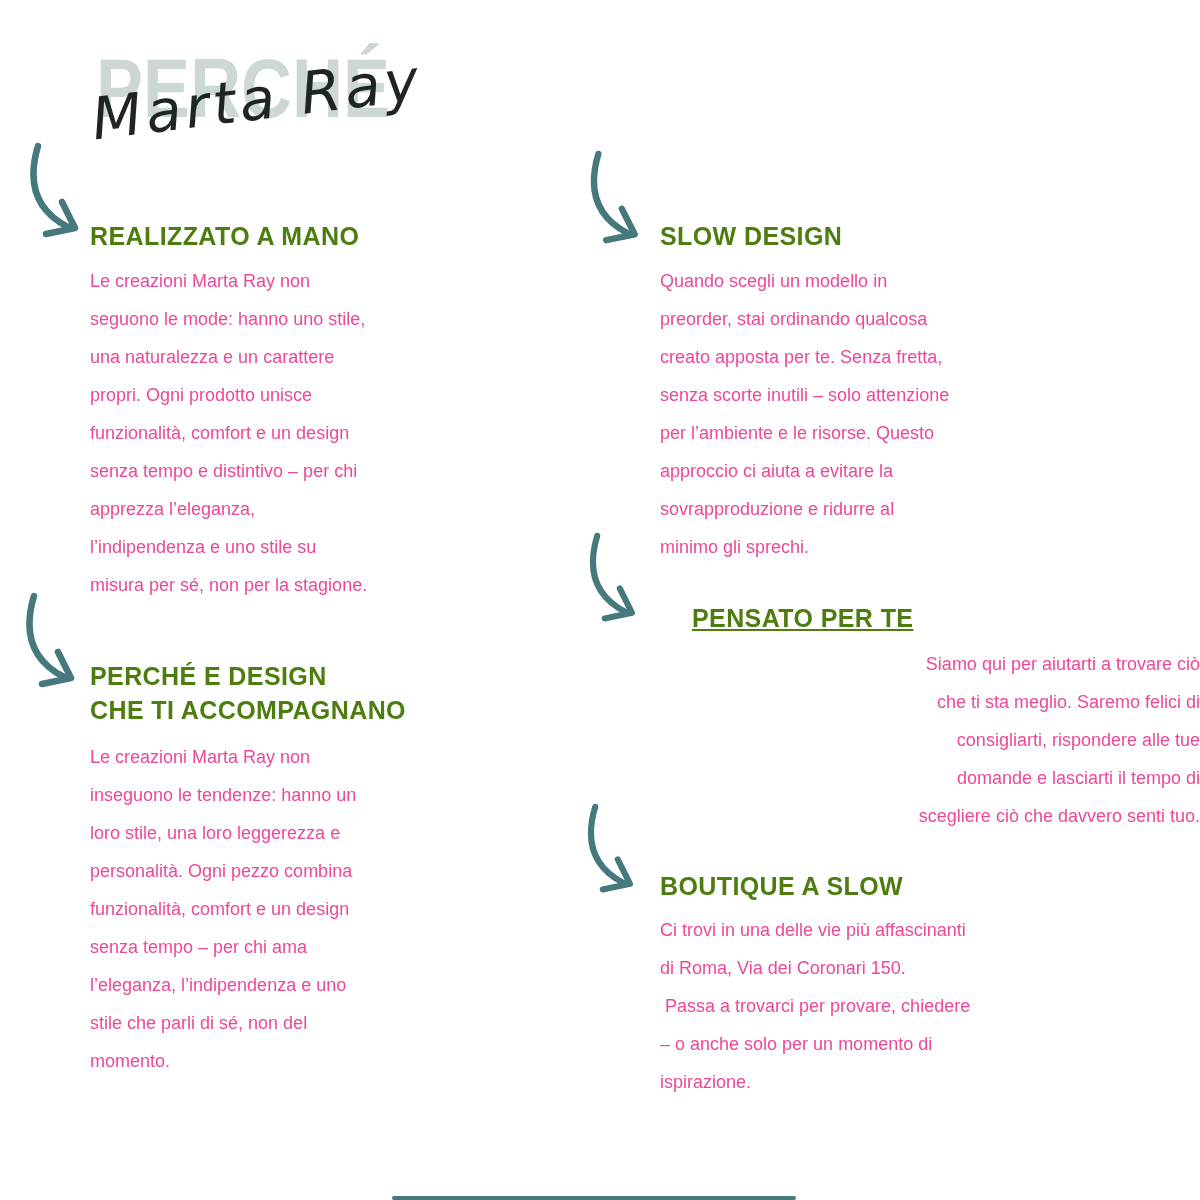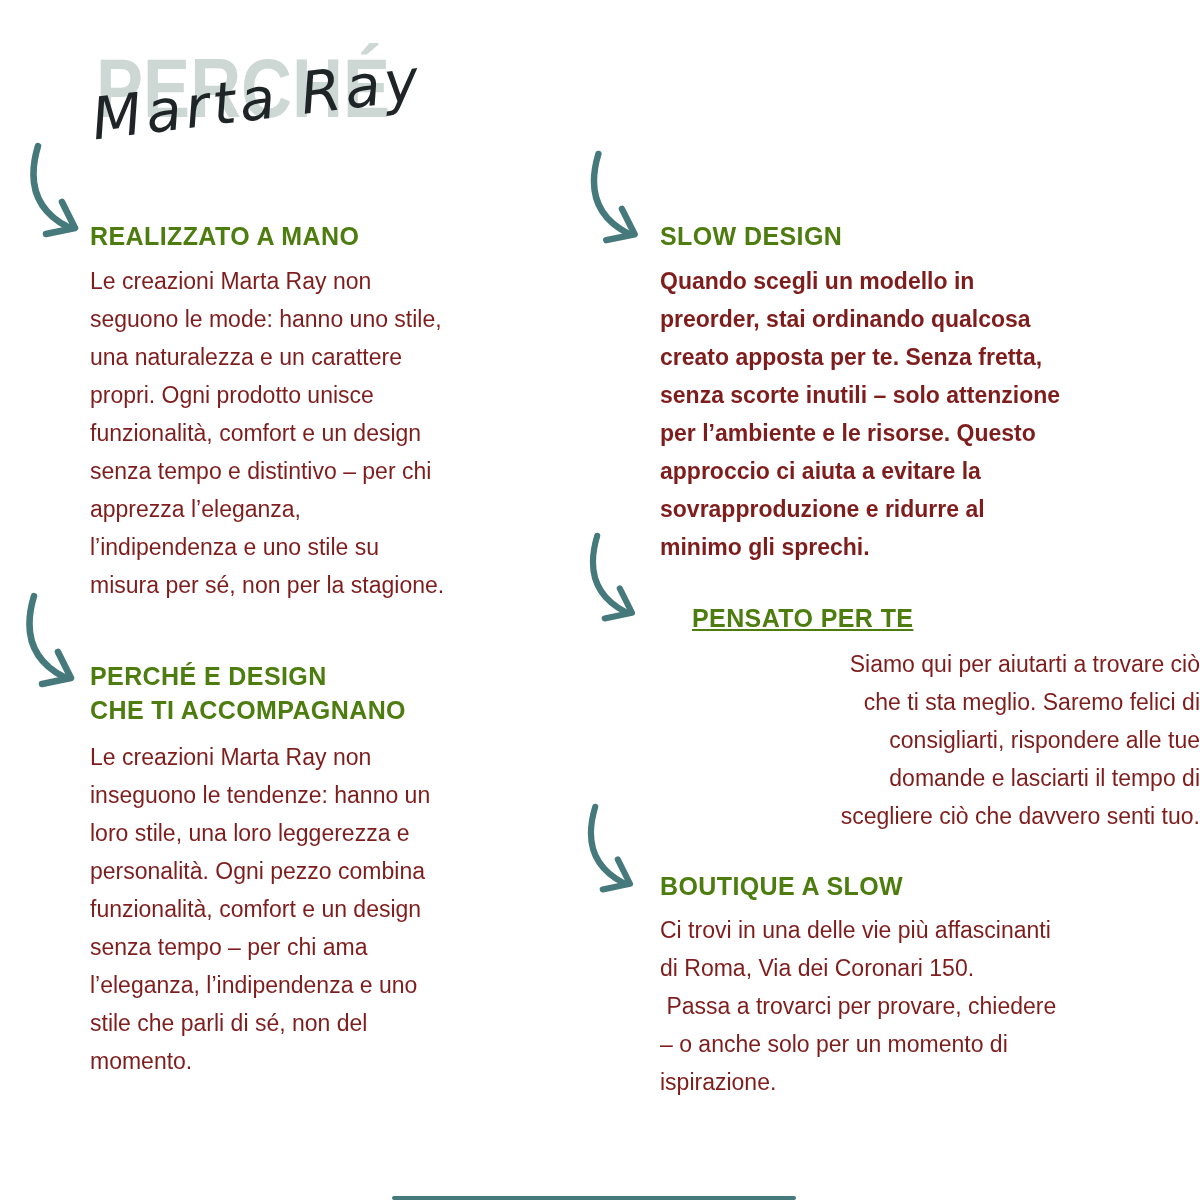--- a/index.html
+++ b/index.html
@@ -27,21 +27,21 @@
     font-family:"DejaVu Sans", sans-serif;
   }
   .sec-title{
     position:absolute;
     font-size:25px;font-weight:700;color:#4d7c0f;
     letter-spacing:.4px;line-height:34px;
     white-space:pre-line;
   }
   .sec-body{
     position:absolute;
-    font-size:23px;font-weight:400;color:#7f1d1d;
+    font-size:18px;font-weight:400;color:#ec4899;
     line-height:38px;white-space:pre-wrap;
   }
   .col-left .sec-body{width:520px;}
   .col-right .sec-body{width:540px;}
   .arrow{position:absolute;}
   .arrow svg{display:block;}
   .footer-divider{
     position:absolute;left:392px;top:1196px;width:404px;height:4px;
     background:#45797b;border-radius:2px;
   }
@@ -105,21 +105,21 @@
 personalità. Ogni pezzo combina
 funzionalità, comfort e un design
 senza tempo – per chi ama
 l’eleganza, l’indipendenza e uno
 stile che parli di sé, non del
 momento.</div>
   </div>
 
   <div class="col-right">
     <div class="sec-title" style="left:660px;top:219px;">SLOW DESIGN</div>
-    <div class="sec-body" style="left:660px;top:262px;font-weight:bold;">Quando scegli un modello in
+    <div class="sec-body" style="left:660px;top:262px;">Quando scegli un modello in
 preorder, stai ordinando qualcosa
 creato apposta per te. Senza fretta,
 senza scorte inutili – solo attenzione
 per l’ambiente e le risorse. Questo
 approccio ci aiuta a evitare la
 sovrapproduzione e ridurre al
 minimo gli sprechi.</div>
 
     <div class="sec-title" style="left:692px;top:601px;text-decoration:underline;">PENSATO PER TE</div>
     <div class="sec-body" style="left:660px;top:645px;text-align:right;">Siamo qui per aiutarti a trovare ciò

